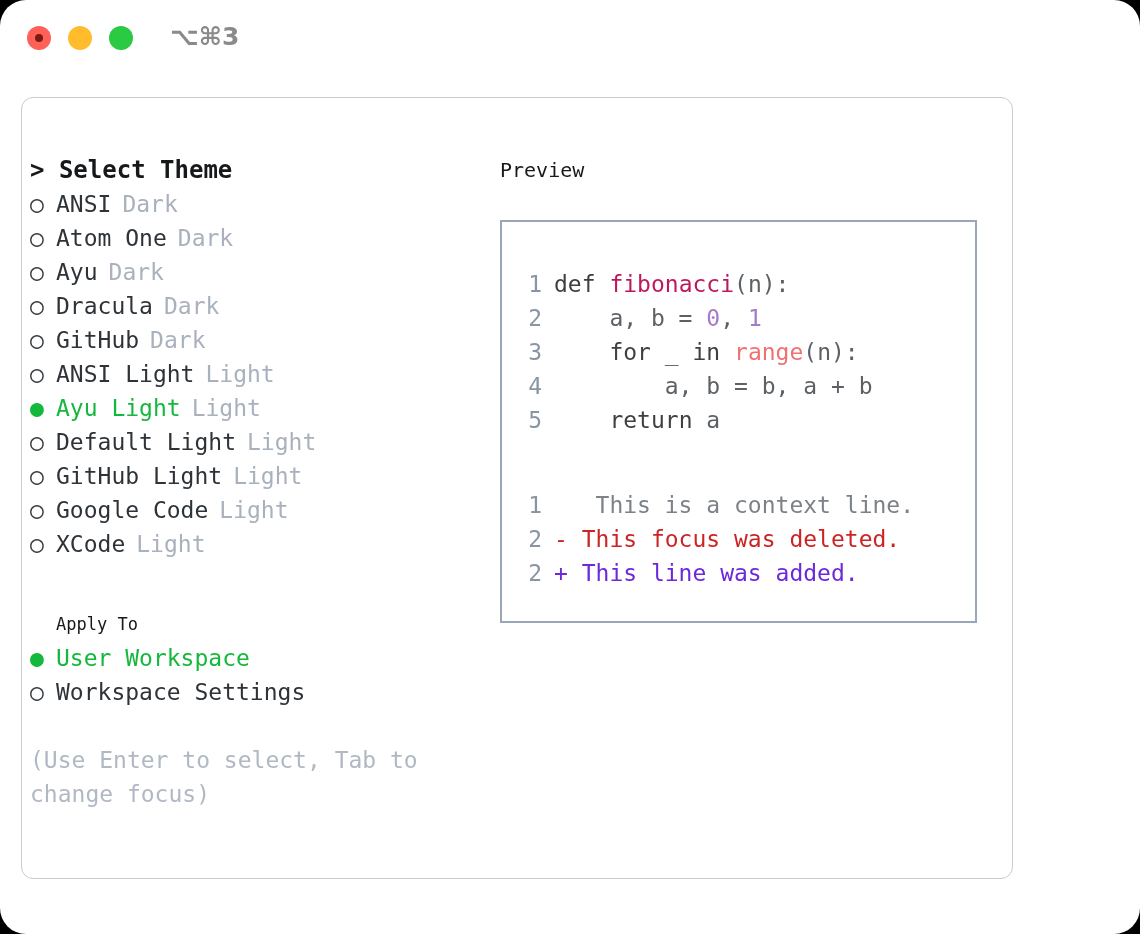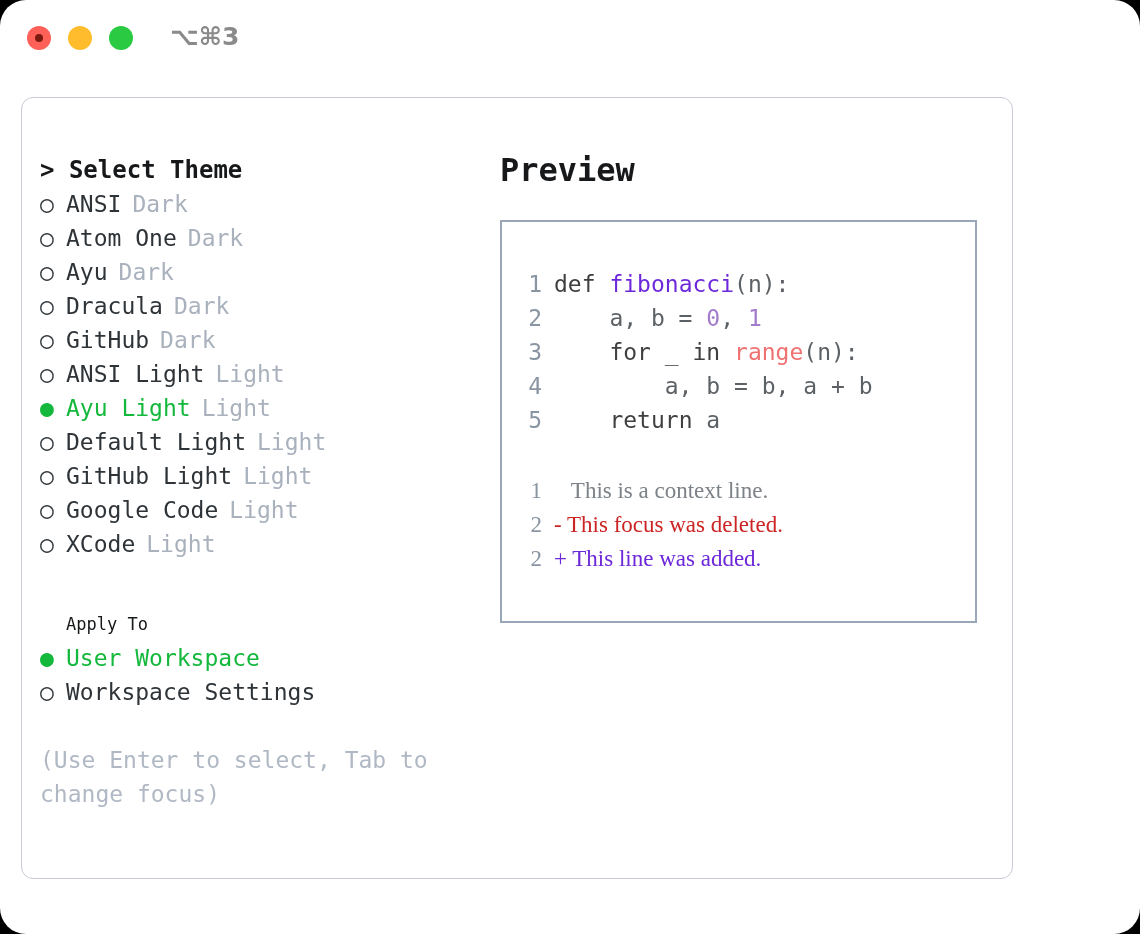--- a/index.html
+++ b/index.html
@@ -73,21 +73,21 @@
     height: 782px;
     border: 1.5px solid #c7ccd4;
     border-radius: 12px;
     box-sizing: border-box;
     background: #ffffff;
   }
 
   
   .left-col {
     position: absolute;
-    left: 18px; top: 55px;
+    left: 8px; top: 55px;
     width: 440px;
   }
   .row {
     height: 34px;
     line-height: 34px;
     font-size: 23px;
     white-space: nowrap;
     color: #2e3338;
   }
   .heading {
@@ -125,22 +125,22 @@
     color: #b0b8c4;
     width: 400px;
   }
 
   
   .right-col {
     position: absolute;
     left: 478px; top: 55px;
   }
   .preview-title {
-    font-size: 32px;
-    font-weight: 700;
+    font-size: 20px;
+    font-weight: 400;
     color: #16181a;
     line-height: 34px;
   }
   .preview-box {
     margin-top: 33px;
     width: 477px;
     height: 403px;
     border: 2px solid #9aa7b8;
     box-sizing: border-box;
     background: #ffffff;
@@ -154,32 +154,31 @@
     white-space: pre;
   }
   .ln {
     display: inline-block;
     width: 26px;
     text-align: right;
     color: #8a95a3;
     margin-right: 12px;
   }
   .kw   { color: #404040; }
-  .fn   { color: #6d28d9; }
+  .fn   { color: #be185d; }
   .num  { color: #a37acc; }
   .call { color: #f07171; }
   .pln  { color: #5c6166; }
 
   .diff-area {
     position: absolute;
-    left: 14px; top: 252px;
+    left: 14px; top: 266px;
     font-size: 23px;
     line-height: 34px;
     white-space: pre;
-    font-family: Liberation Serif, serif;
   }
   .d-ctx { color: #7c8288; }
   .d-del { color: #cc2424; }
   .d-add { color: #6d28d9; }
 </style>
 </head>
 <body>
 
 <div class="window">
 

